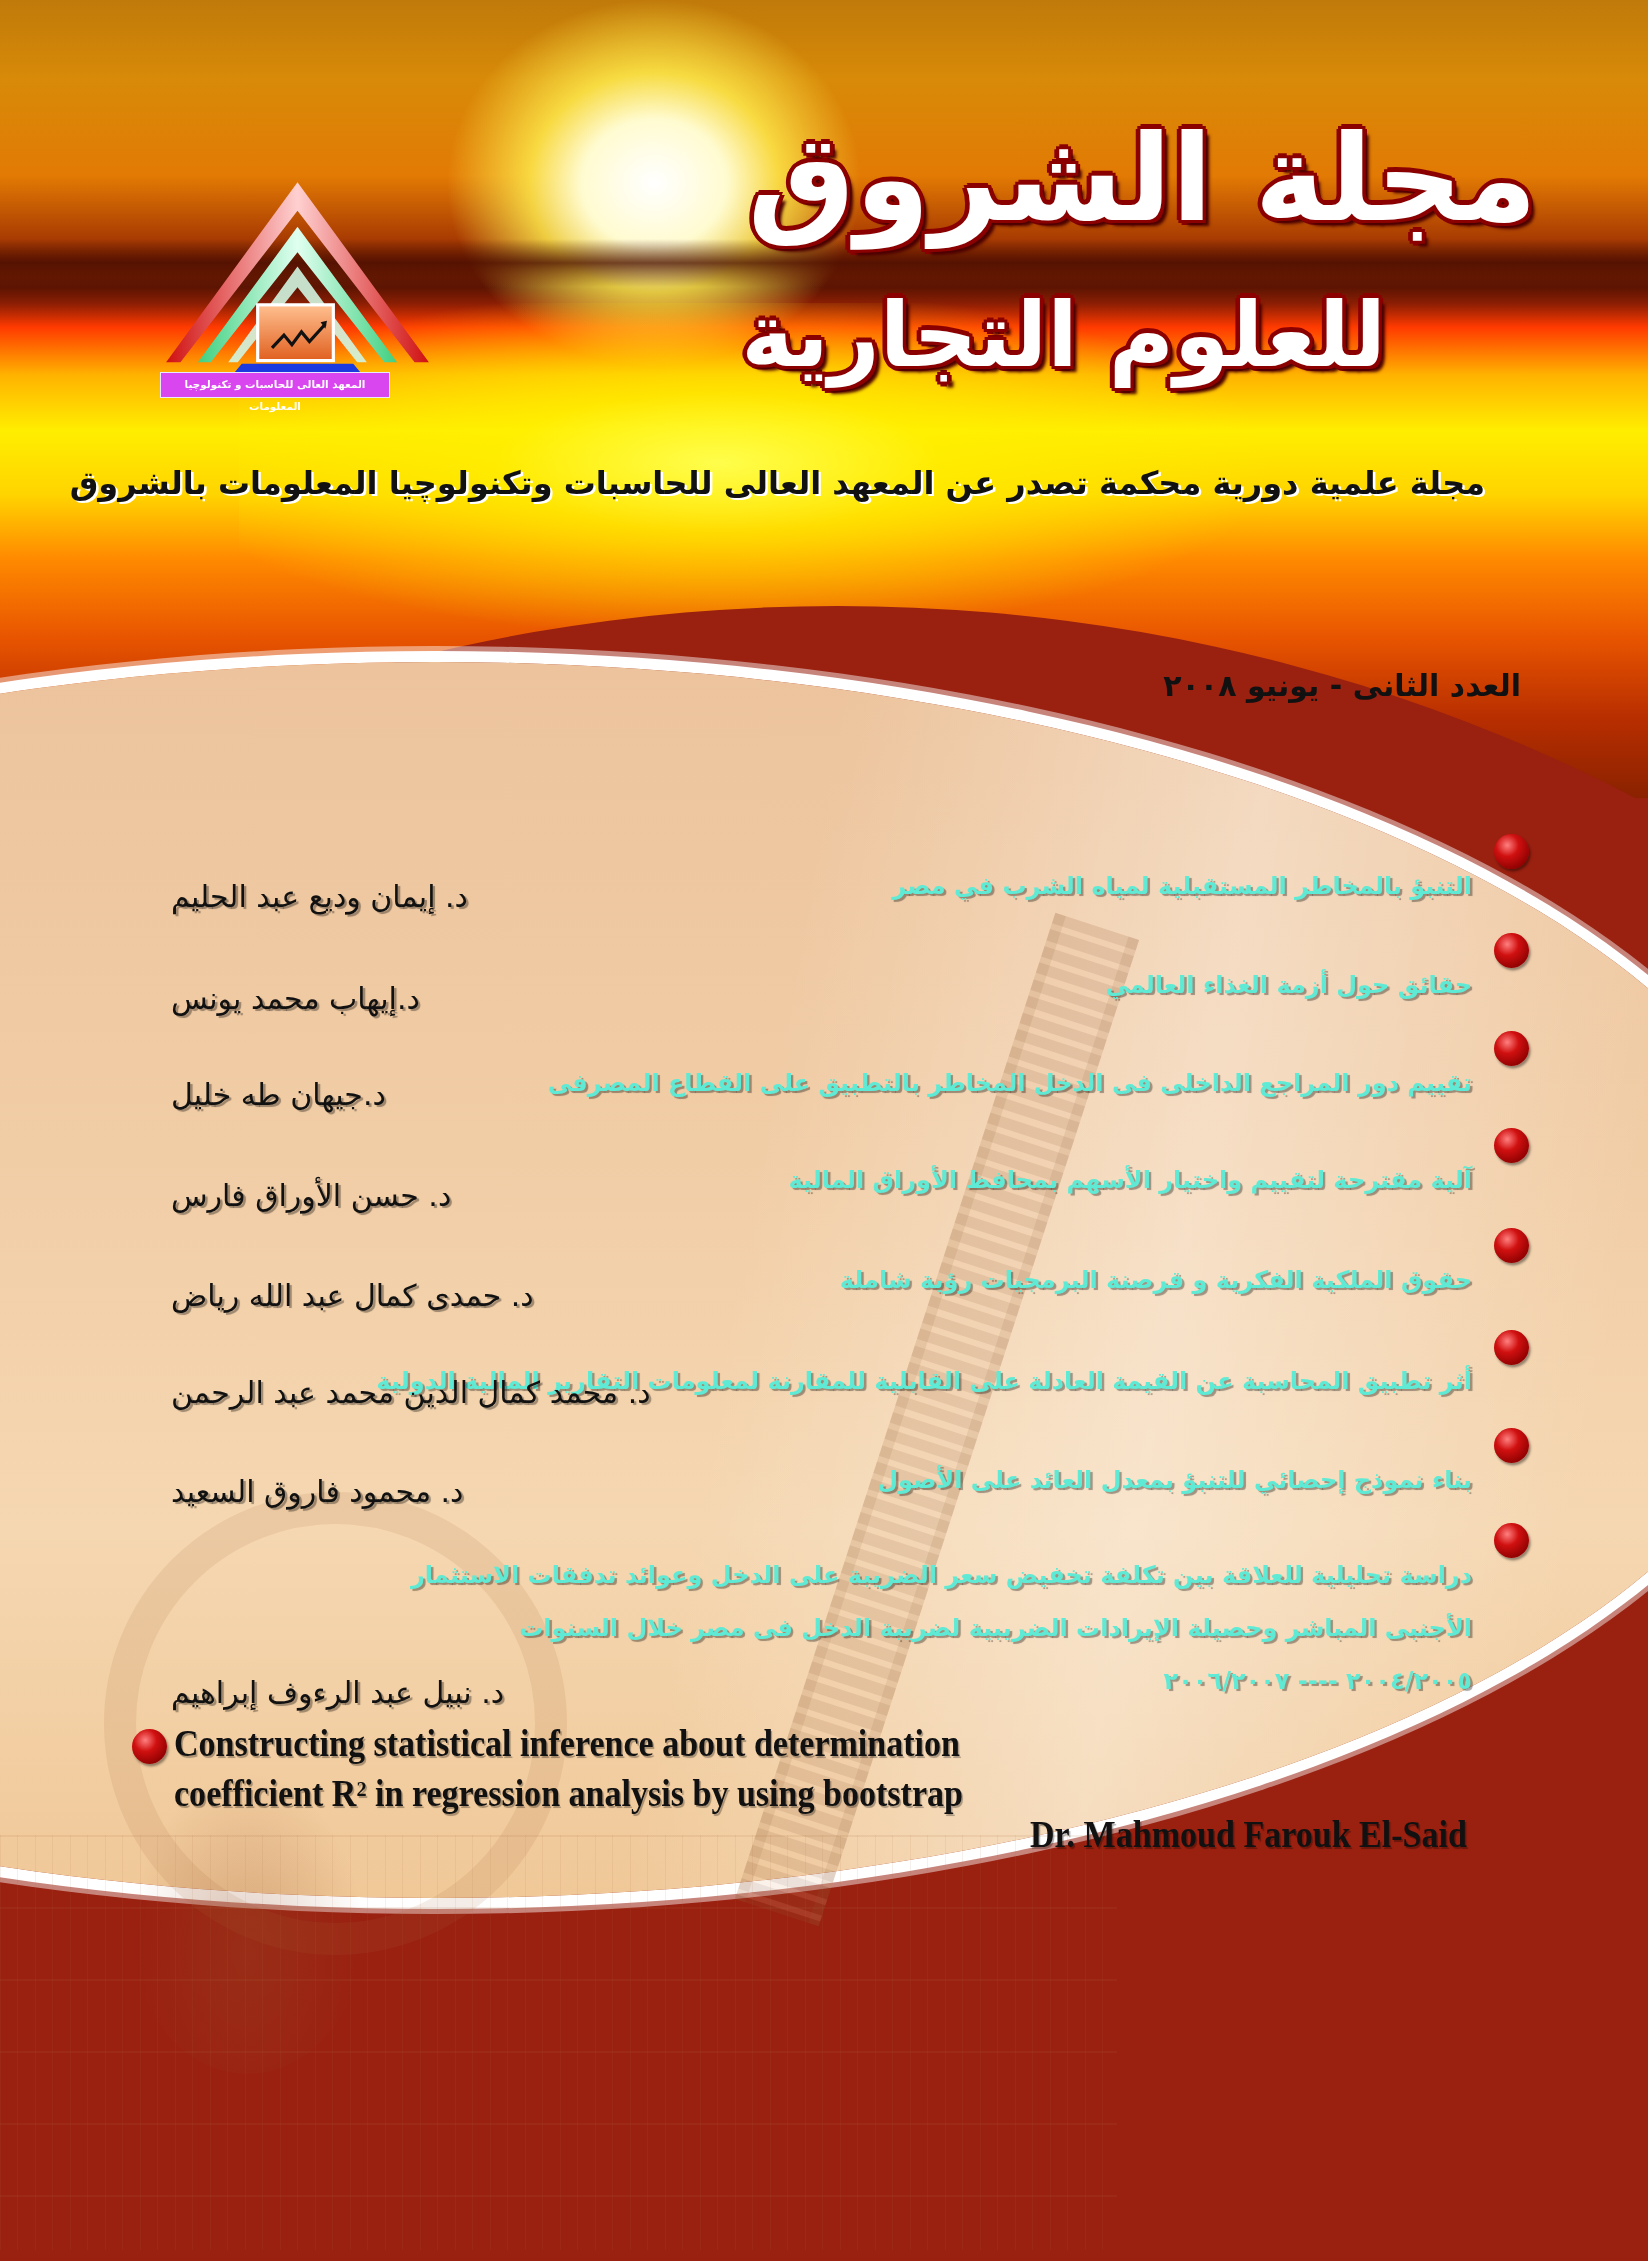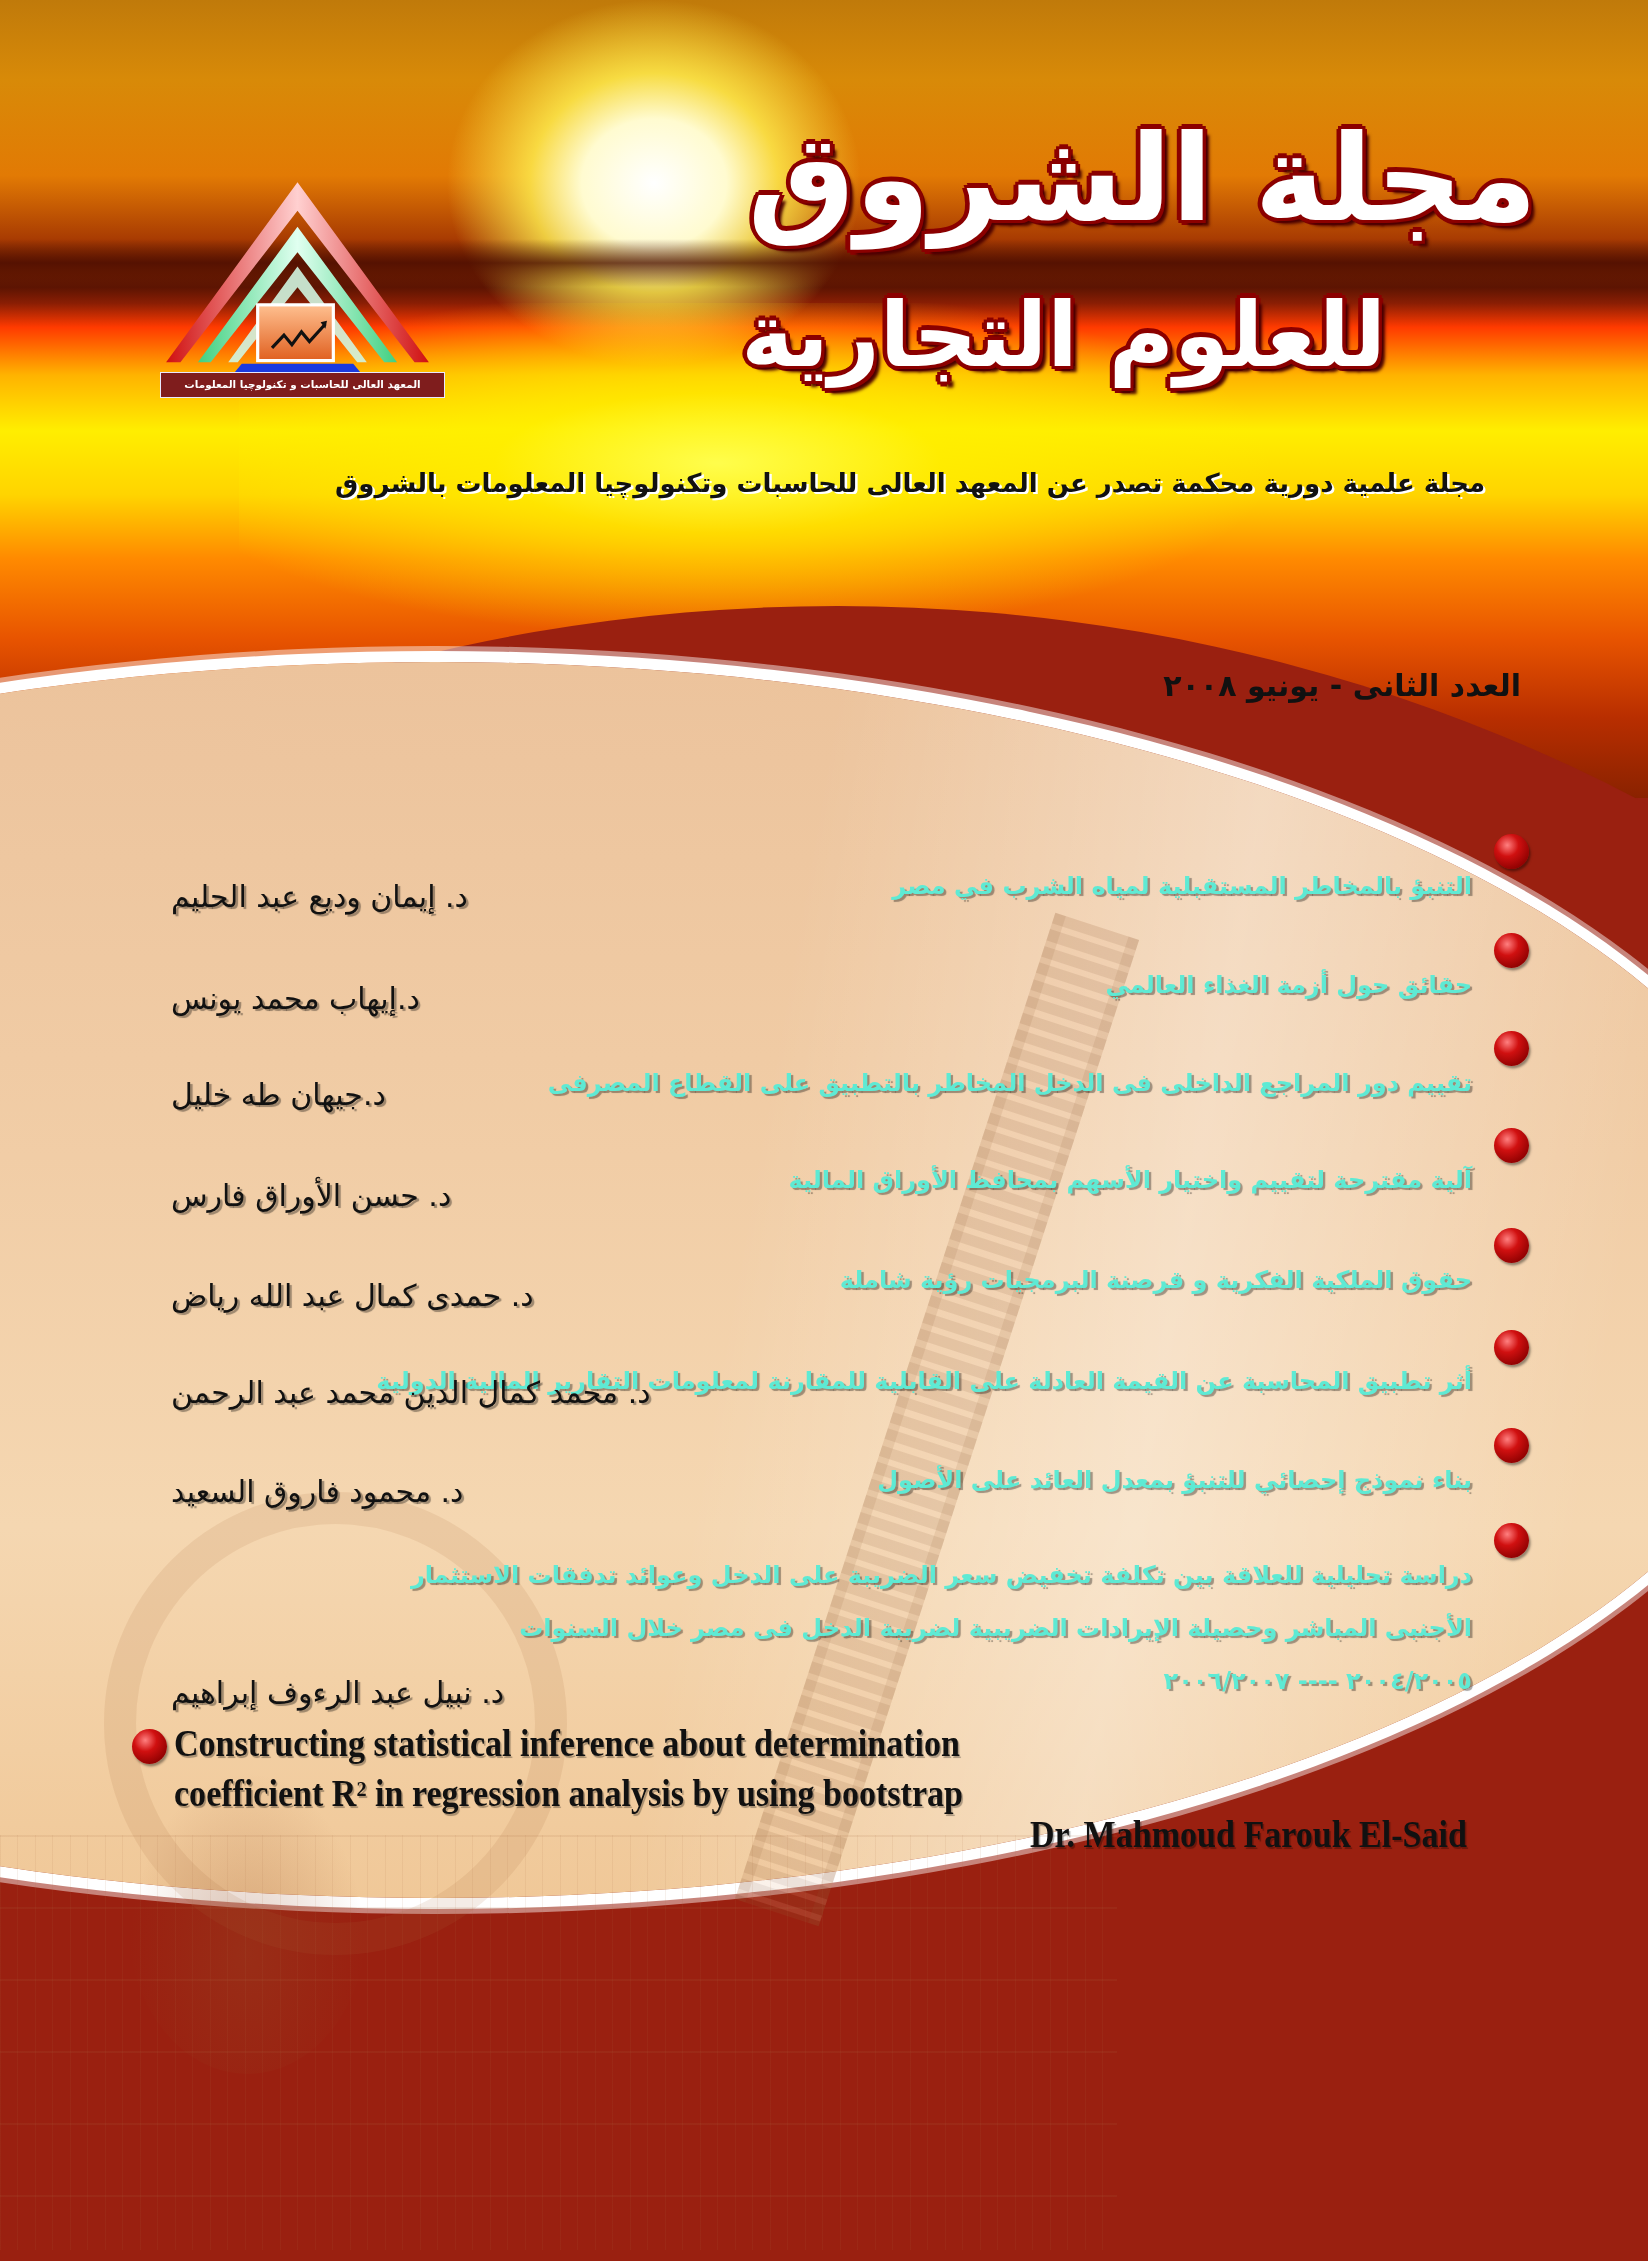--- a/index.html
+++ b/index.html
@@ -60,41 +60,41 @@
   .deco-grid {
     position:absolute; left:0; top:1835px; width:1117px; height:415px;
     background:
       repeating-linear-gradient(90deg, rgba(170,110,70,0.10) 0 0.8px, transparent 0.8px 17.5px),
       repeating-linear-gradient(180deg, rgba(170,110,70,0.12) 0 1.6px, transparent 1.6px 72px);
   }
 
   
   .logo { position:absolute; left:158px; top:179px; width:279px; height:223px; }
   .logo-banner {
-    position:absolute; left:160px; top:372px; width:285px; height:25.5px;
-    background:#7f1d1d; border:1.6px solid #e8e8ff;
+    position:absolute; left:160px; top:372px; width:230px; height:25.5px;
+    background:#d946ef; border:1.6px solid #e8e8ff;
     color:#ffffff; font-weight:bold; font-size:10.4px; line-height:22px; text-align:center;
     direction:rtl;
   }
 
   
   .title {
     position:absolute; right:112px; top:111px; direction:rtl;
     font-family:"DejaVu Sans", sans-serif; font-weight:bold; font-size:120px; line-height:136px;
     color:#ffffff;
     text-shadow: 0 0 0 #7a0000, 3.2px 3.2px 0 #8b0000, -3.2px -3.2px 0 #8b0000, 3.2px -3.2px 0 #8b0000, -3.2px 3.2px 0 #8b0000, 6.4px 6.4px 3.2px #4a0000, 0 4.8px 0 #8b0000, 0 -4.8px 0 #8b0000, 4.8px 0 0 #8b0000, -4.8px 0 0 #8b0000;
   }
   .subtitle {
     position:absolute; right:263px; top:283px; direction:rtl;
     font-weight:bold; font-size:89px; line-height:104px; color:#ffffff;
     text-shadow: 3.2px 3.2px 0 #8b0000, -3.2px -3.2px 0 #8b0000, 3.2px -3.2px 0 #8b0000, -3.2px 3.2px 0 #8b0000, 6.4px 6.4px 3.2px #4a0000, 0 4.8px 0 #8b0000, 0 -4.8px 0 #8b0000, 4.8px 0 0 #8b0000, -4.8px 0 0 #8b0000;
   }
   .tagline {
     position:absolute; right:164px; top:461px; direction:rtl;
-    font-weight:bold; font-size:26px; line-height:45px; color:#111;
+    font-weight:bold; font-size:32px; line-height:45px; color:#111;
     text-shadow: 2.4px 2.4px 0 #ffffff;
     letter-spacing:-0.4px;
   }
 
   
   .issue {
     position:absolute; right:128px; top:668px; direction:rtl;
     font-weight:bold; font-size:30px; color:#111;
   }
   .art-title {

